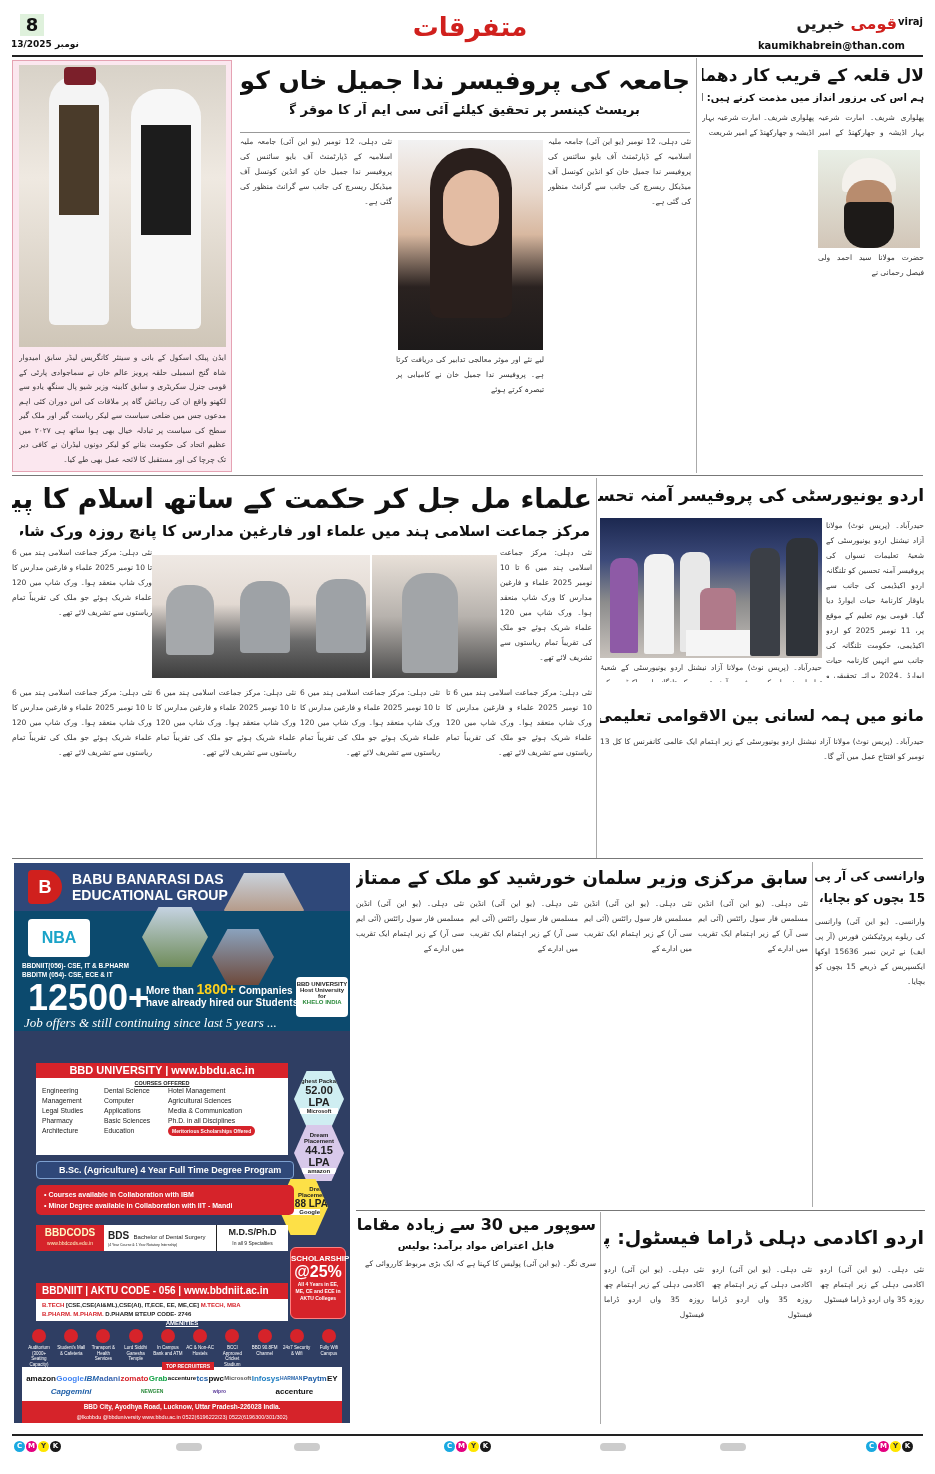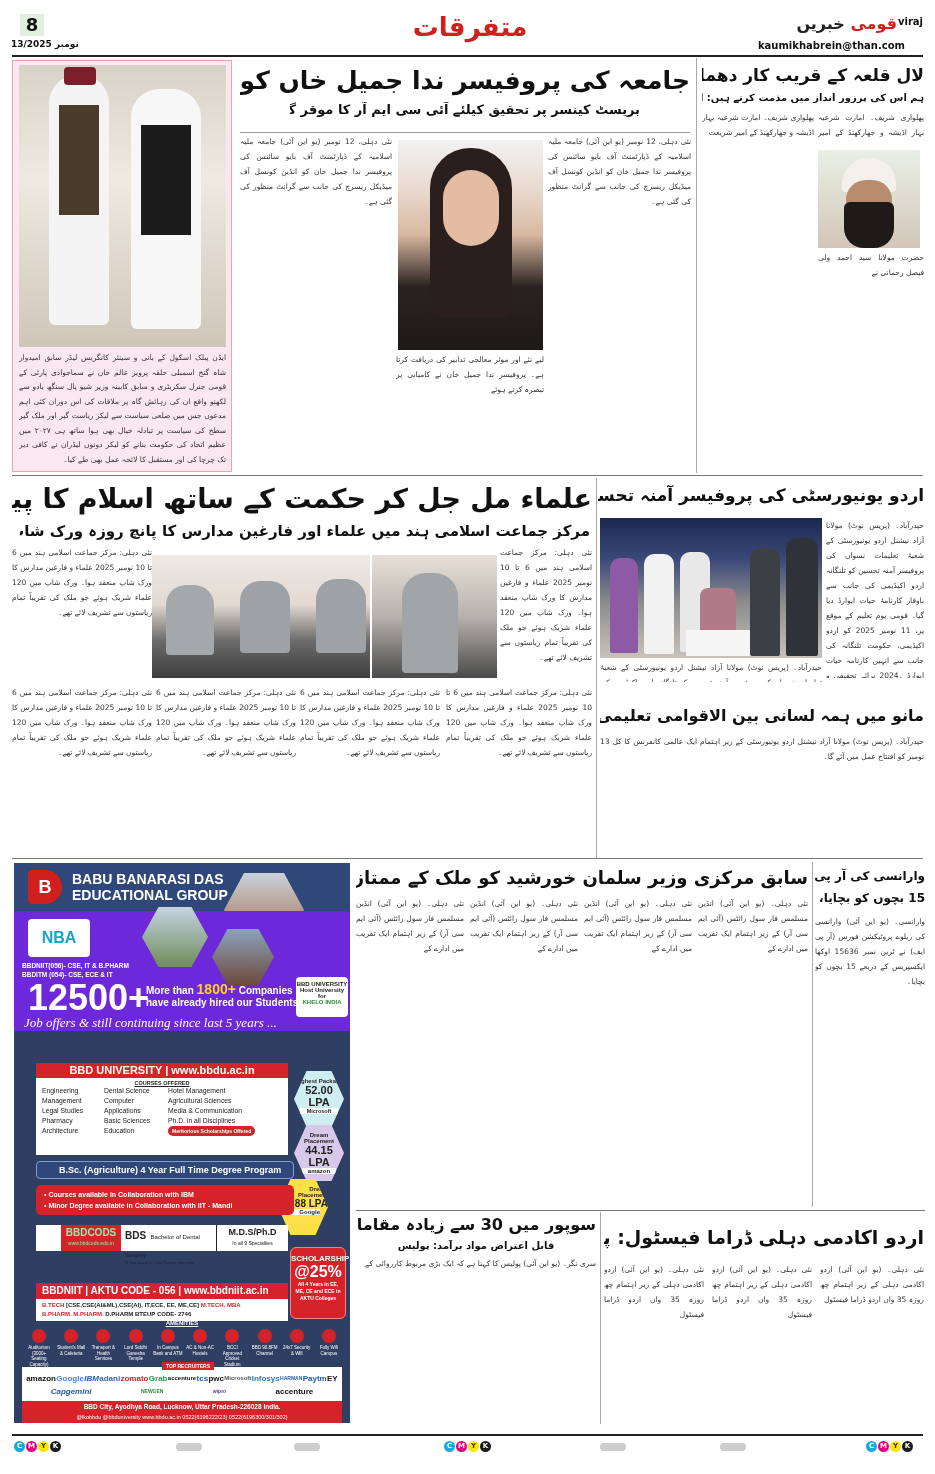--- a/index.html
+++ b/index.html
@@ -19,21 +19,21 @@
   .brand { right: 38px; top: 14px; font-size: 16px; font-weight: bold; direction: rtl; }
   .brand .red { color: #d0201d; }
   .viraj { right: 12px; top: 16px; font-size: 10px; font-weight: bold; color: #111; }
   .email { right: 30px; top: 40px; font-size: 10px; font-weight: bold; color: #111; }
 
   
   .ad { left: 14px; top: 863px; width: 336px; height: 560px; background: #2f3e63; overflow: hidden; font-family: "Liberation Sans", sans-serif; }
   .ad-top { height: 48px; background: #2f4879; display:flex; align-items:center; padding-left:14px; }
   .ad-logo { width: 34px; height: 34px; background:#d0201d; border-radius: 4px 17px 17px 4px; color:#fff; font-weight:bold; text-align:center; line-height:34px; font-size:18px; }
   .ad-brand { color:#fff; font-weight:bold; font-size:14px; line-height:16px; margin-left:10px; }
-  .ad-red { position:absolute; left:0; top:48px; width:336px; height:120px; background:#6d28d9; }
+  .ad-red { position:absolute; left:0; top:48px; width:336px; height:120px; background:#0c4a6e; }
   .ad-nba { position:absolute; left:14px; top:8px; width:62px; height:38px; background:#fff; border-radius:4px; color:#1aa3c8; font-weight:bold; font-size:16px; text-align:center; line-height:38px; }
   .ad-codes { position:absolute; left:8px; top:50px; color:#fff; font-size:6.5px; font-weight:bold; line-height:9px; }
   .ad-big { position:absolute; left:14px; top:66px; color:#fff; font-weight:bold; font-size:36px; }
   .ad-more { position:absolute; left:132px; top:72px; color:#fff; font-size:10px; font-weight:bold; line-height:12px; }
   .ad-more .yel { color:#ffd21d; font-size:14px; }
   .ad-job { position:absolute; left:10px; top:104px; color:#fff; font-style: italic; font-size:13px; font-family:"Liberation Serif", serif; }
   .ad-hex { position:absolute; background:#9bb; clip-path: polygon(25% 0,75% 0,100% 50%,75% 100%,25% 100%,0 50%); }
   .ad-bbdu { position:absolute; left:282px; top:112px; width:52px; height:40px; background:#fff; border-radius:4px; font-size:6px; font-weight:bold; text-align:center; padding-top:4px; color:#222; }
   .ad-admission { position:absolute; left:0; top:170px; width:336px; text-align:center; color:#fff; font-size:22px; font-weight:bold; }
   .ad-courses { position:absolute; left:22px; top:200px; width:252px; height:92px; background:#fff; }
@@ -218,21 +218,21 @@
     <div style="font-size:6px;margin-top:7px;">Dream Placement</div>
     <div style="font-size:10px;">28.88 LPA</div>
     <div style="font-size:6px;background:#fff;margin:0 8px;">Google</div>
   </div>
   <div class="ad-bsc">B.Sc. (Agriculture) 4 Year Full Time Degree Program</div>
   <div class="ad-collab">
     <div>• <span>Courses available in Collaboration with IBM</span></div>
     <div>• <span>Minor Degree available in Collaboration with IIT - Mandi</span></div>
   </div>
   <div class="ad-bbdcods">
-    <div style="width:60px;background:#d6232a;color:#86efac;text-align:center;margin-left:25px;">
+    <div style="width:68px;background:#d6232a;color:#fef9c3;text-align:center;">
       <div style="font-size:10px;font-weight:bold;line-height:15px;">BBDCODS</div>
       <div style="font-size:5px;">www.bbdcods.edu.in</div>
     </div>
     <div style="flex:1;padding-left:4px;">
       <span style="font-size:10px;font-weight:bold;">BDS</span>
       <span style="font-size:6px;">Bachelor of Dental Surgery</span>
       <div style="font-size:3.5px;">(4 Year Course &amp; 1 Year Rotatory Internship)</div>
     </div>
     <div style="width:72px;text-align:center;border-left:1px solid #222;">
       <div style="font-size:9px;font-weight:bold;line-height:15px;">M.D.S/Ph.D</div>

